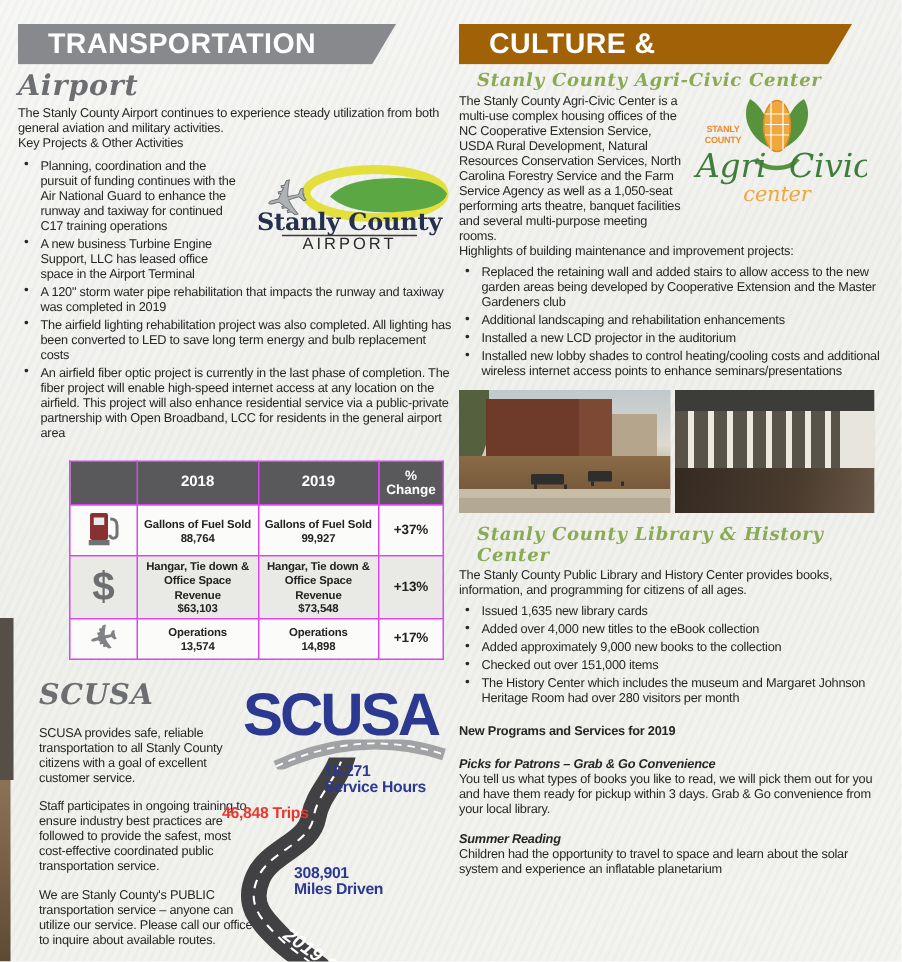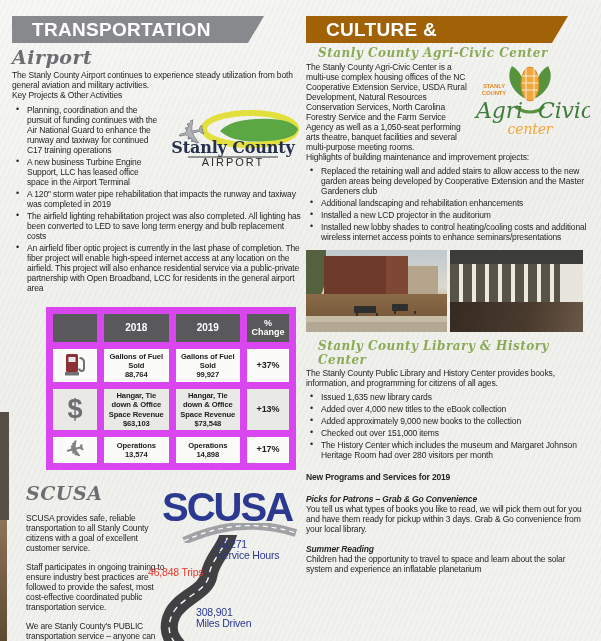--- a/index.html
+++ b/index.html
@@ -27,47 +27,47 @@
   .gray-script{color:#6d6e71;}
   .green-script{color:#8aab55;font-size:12px;margin-left:12px;}
   .body-txt{font-size:8.5px;line-height:1.18;letter-spacing:-.15px;color:#262626;}
   .blist{margin:4px 0 0 0;padding:0;list-style:none;}
   .blist li{position:relative;padding-left:15px;margin:0 0 2px 0;}
   .blist li::before{content:"•";position:absolute;left:4px;top:-1px;font-size:9px;}
   
   #airport-logo-float{float:right;width:142px;height:60px;margin:2px 0 2px 4px;}
   
   #airport-table{border-collapse:collapse;margin:14px 0 0 34px;width:250px;table-layout:fixed;}
-  #airport-table th,#airport-table td{border:7px solid #d946ef;text-align:center;vertical-align:middle;padding:2px 2px;}
+  #airport-table th,#airport-table td{border:1px solid #d946ef;text-align:center;vertical-align:middle;padding:2px 2px;}
   #airport-table th{background:#59595c;color:#fff;font-size:10px;line-height:1.05;height:24px;}
   #airport-table td{font-size:7.6px;font-weight:bold;line-height:1.2;letter-spacing:-.1px;}
   #airport-table .c-icon{width:40px;}
   #airport-table .c-chg{width:38px;font-size:9px;}
   #airport-table tr.alt td{background:#e9e9e6;}
   #airport-table tr.norm td{background:#fbfbf9;}
   .cell-val{display:block;font-weight:bold;}
   .dollar-glyph{font-size:27px;font-weight:bold;color:#6d6e71;line-height:1;}
   .plane-glyph{display:inline-block;font-size:22px;color:#808285;transform:scaleX(-1) rotate(14deg);line-height:1;}
   
   #scusa-wrap{position:relative;height:216px;margin-top:13px;}
   #scusa-heading{position:absolute;left:14px;top:0;}
   #scusa-text{position:absolute;left:14px;top:30px;width:144px;}
   #scusa-text p{margin:0 0 9px 0;}
   #scusa-logo{position:absolute;left:150px;top:4px;width:150px;
     font-size:40px;font-weight:bold;color:#2b3990;letter-spacing:-2px;line-height:1;}
   #scusa-swoosh{position:absolute;left:168px;top:40px;}
   #road-svg{position:absolute;left:136px;top:52px;}
-  .stat{position:absolute;font-weight:normal;font-size:10.5px;line-height:1.1;letter-spacing:-.2px;}
+  .stat{position:absolute;font-weight:bold;font-size:10.5px;line-height:1.1;letter-spacing:-.2px;}
   .stat-blue{color:#2b3990;}
   .stat-red{color:#e8372c;}
   #stat-hours{left:204px;top:56px;}
   #stat-trips{left:136px;top:84px;}
   #stat-miles{left:184px;top:124px;}
   
-  #agri-logo-float{float:right;width:118px;height:80px;margin:0 0 2px 4px;text-align:right;}
+  #agri-logo-float{float:right;width:118px;height:80px;margin:0 12px 2px 4px;text-align:right;}
   .sub-bold{font-weight:bold;}
   .ital-bold{font-weight:bold;font-style:italic;}
   #photos{display:flex;gap:3px;margin-top:8px;}
   .photo{height:82px;position:relative;overflow:hidden;}
   #photo-exterior{width:141px;
     background:linear-gradient(#bfc9cc 0%,#dcd9d0 45%,#cfc5b2 55%);}
   .bldg{position:absolute;left:18px;top:6px;width:84px;height:44px;background:#6e3b2b;
     box-shadow:inset -22px 0 0 #7d4834;}
   .bldg-right{position:absolute;left:102px;top:16px;width:30px;height:32px;background:#b4a58c;}
   .trees{position:absolute;left:0;top:0;width:20px;height:50px;background:#55603f;border-radius:0 0 60% 0;}

